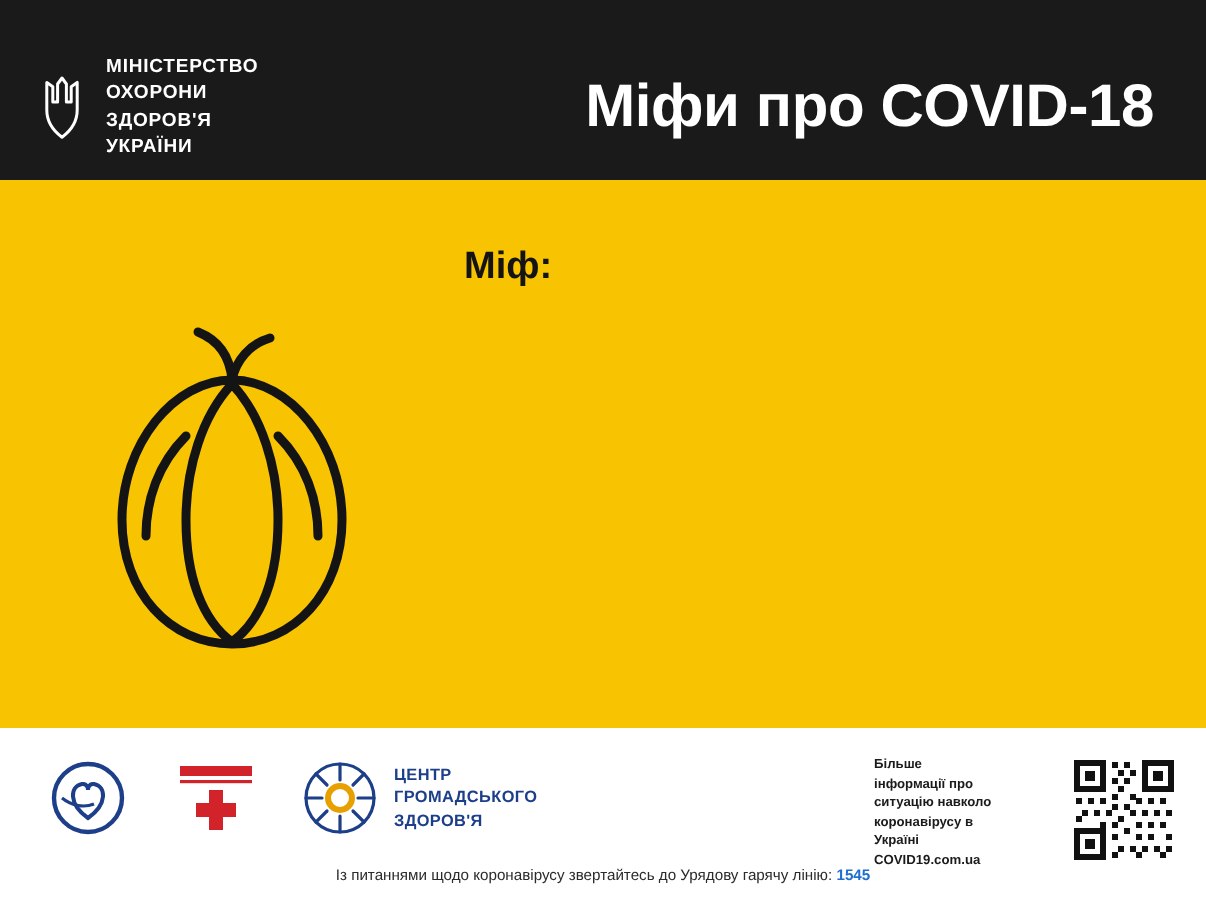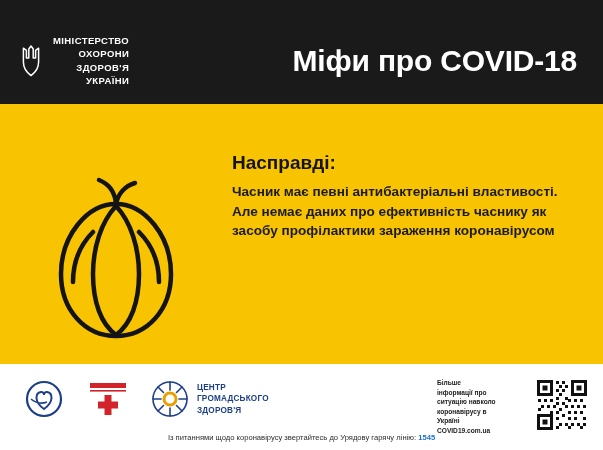--- a/index.html
+++ b/index.html
@@ -12,28 +12,27 @@
   .poster {
     position: relative;
     width: 603px; height: 450px;
     background: #ffffff;
     display: flex;
     flex-direction: column;
   }
 
   
   .header {
-    height: 104px;
+    height: 90px;
     background: #1a1a1a;
     display: flex;
     align-items: center;
     justify-content: space-between;
     padding: 17px 22px 0 18px;
     flex: 0 0 auto;
-    text-align: right;
   }
   .ministry {
     display: flex;
     align-items: center;
     gap: 9px;
   }
   .trident-box {
     width: 26px; height: 34px;
     display: flex; align-items: center; justify-content: center;
   }
@@ -186,24 +185,21 @@
           <path d="M75 32 C60 48 52 74 52 100 C52 128 60 150 75 161"></path>
           <path d="M75 32 C90 48 98 74 98 100 C98 128 90 150 75 161"></path>
           <path d="M52 58 C38 72 32 90 32 108"></path>
           <path d="M98 58 C112 72 118 90 118 108"></path>
         </g>
       </svg>
     </div>
 
     <div class="text-col">
       <div class="blk">
-      </div>
-      <div class="blk">
-        <div class="blk-title">Насправді:</div>
-        <div class="blk-text">Часник має певні антибактеріальні властивості. Але немає даних про ефективність часнику як засобу профілактики зараження коронавірусом</div>
+        <div class="blk-title">Міф:</div>
       </div>
     </div>
   </div>
 
   <div class="footer">
     <div class="logos">
 
       <span class="logo-slot">
         <svg width="44" height="40" viewBox="0 0 44 40">
           <circle cx="22" cy="20" r="17" fill="none" stroke="#1d3f8a" stroke-width="2.2"></circle>

